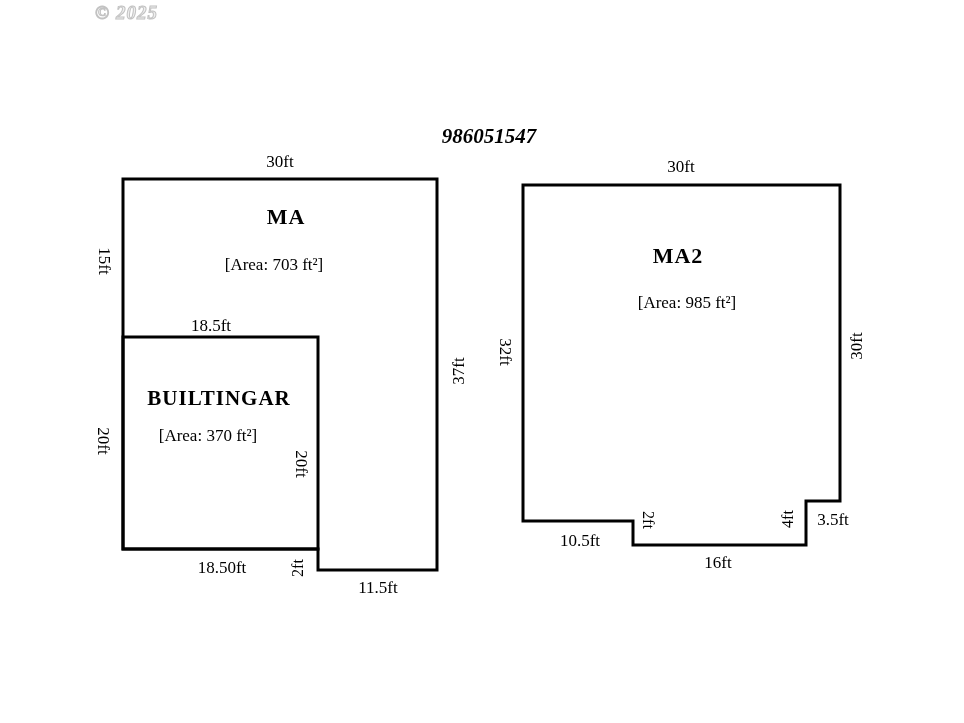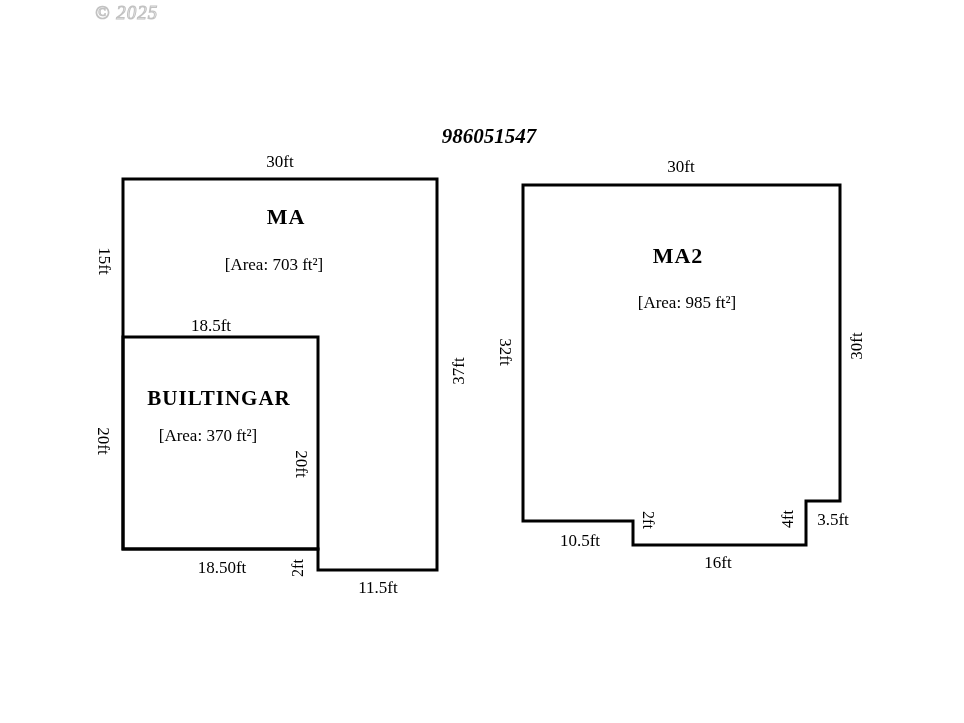--- a/index.html
+++ b/index.html
@@ -13,21 +13,21 @@
     height: 723px;
     background: #ffffff;
     overflow: hidden;
     font-family: "Liberation Serif", serif;
   }
   .watermark {
     position: absolute;
     left: 95px;
     top: 2px;
     font-size: 19px;
-    font-weight: normal;
+    font-weight: bold;
     font-style: italic;
     color: #efefef;
     -webkit-text-stroke: 1px #c2c2c2;
     letter-spacing: 1px;
     user-select: none;
   }
   svg text {
     font-family: "Liberation Serif", serif;
     fill: #000000;
   }

